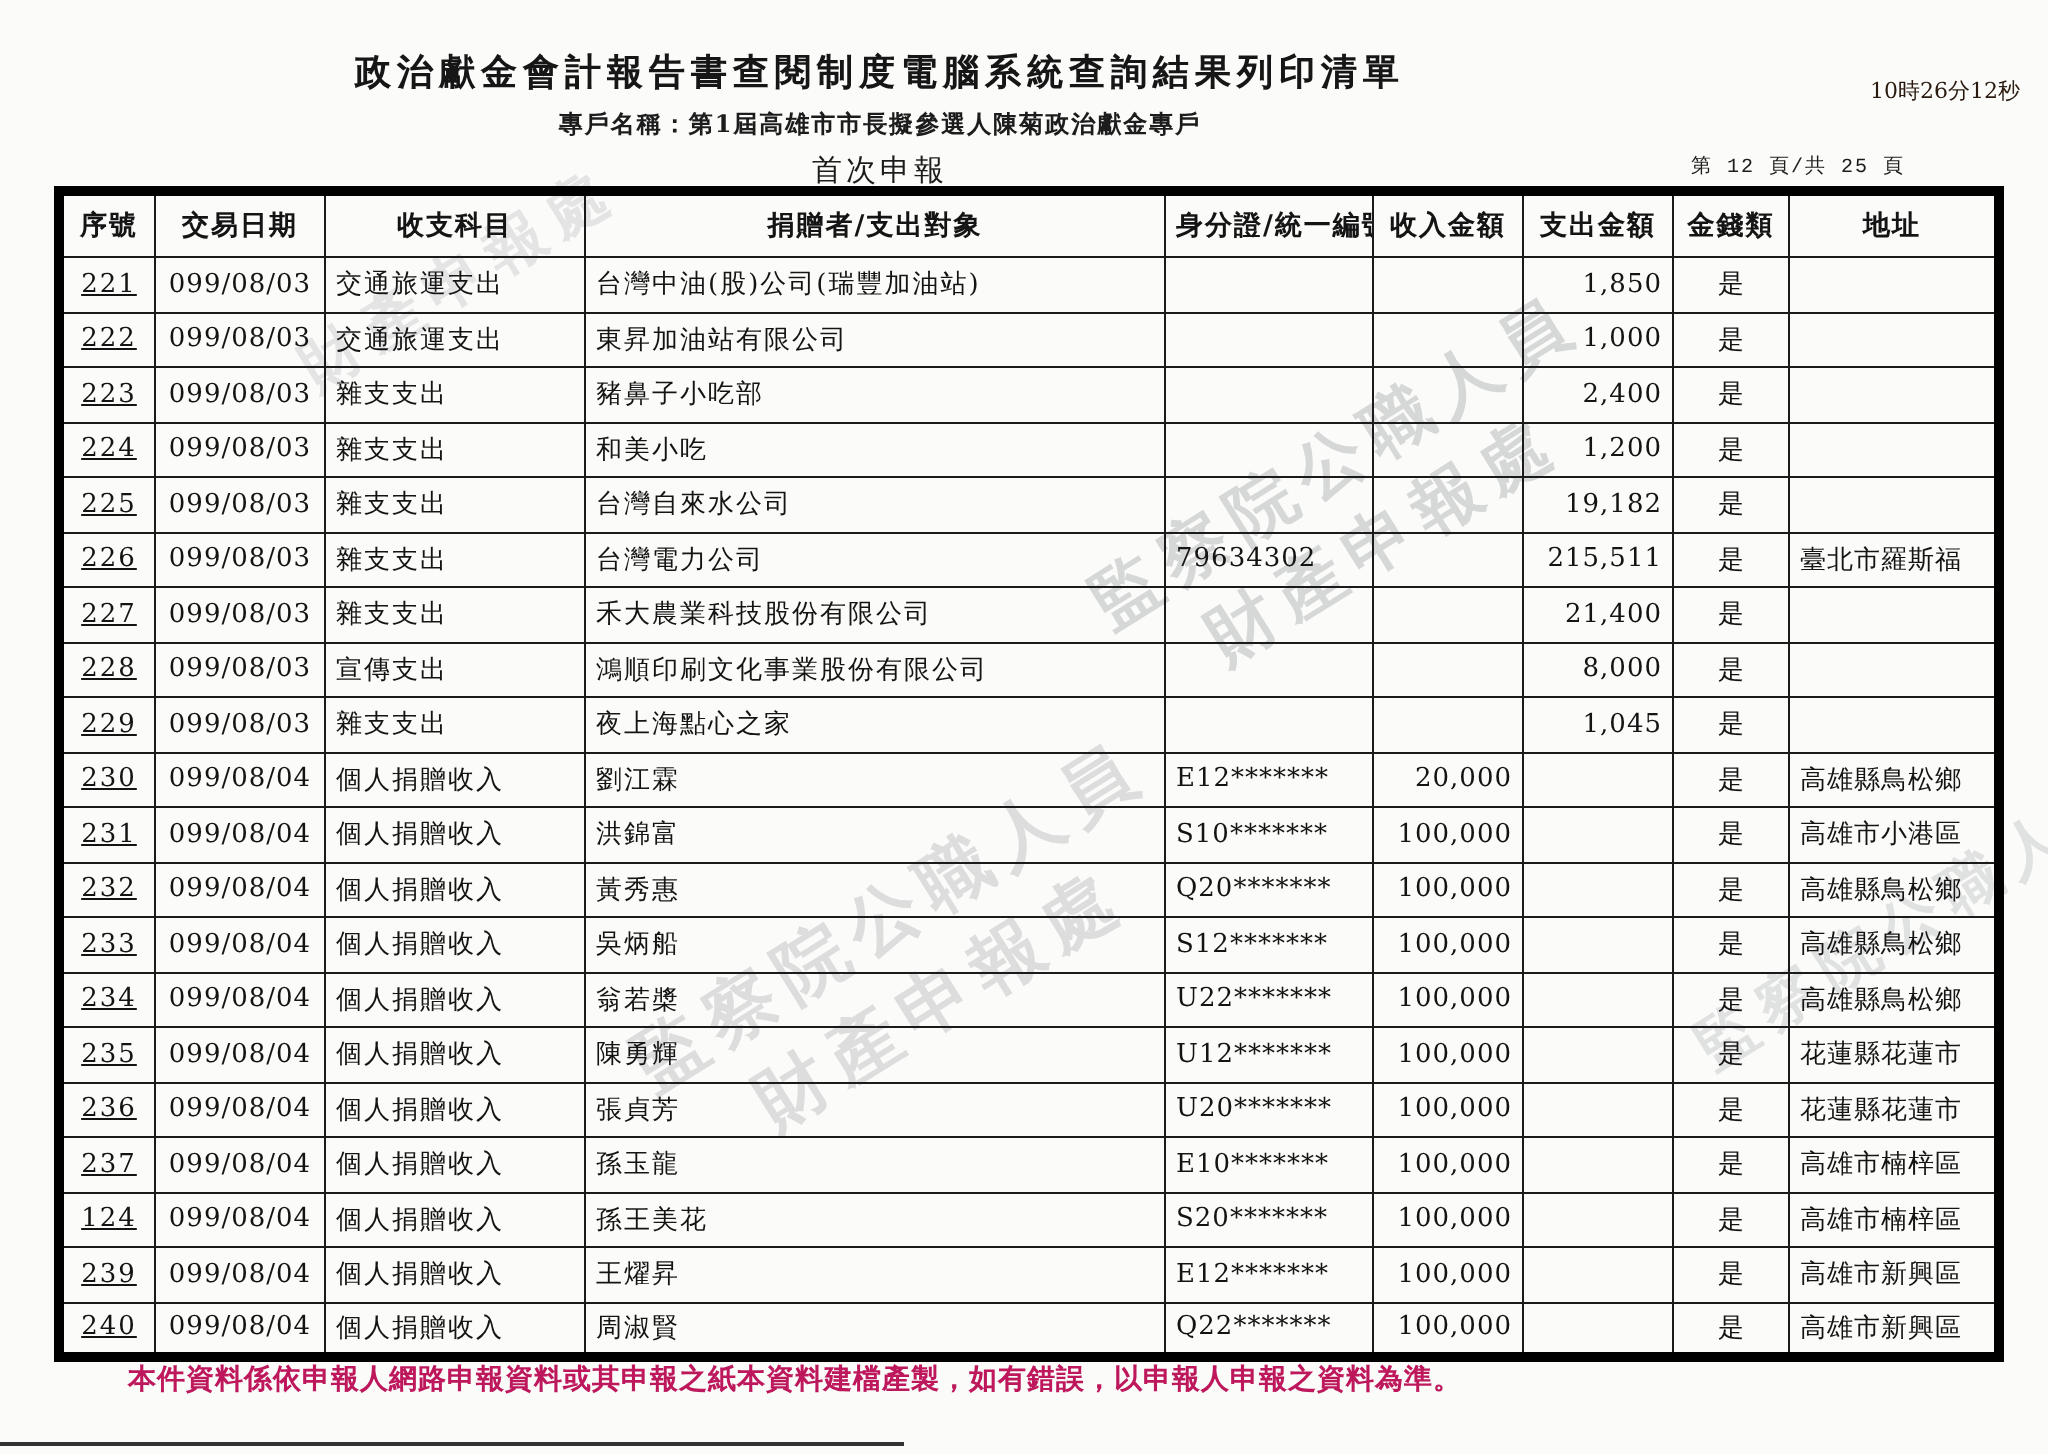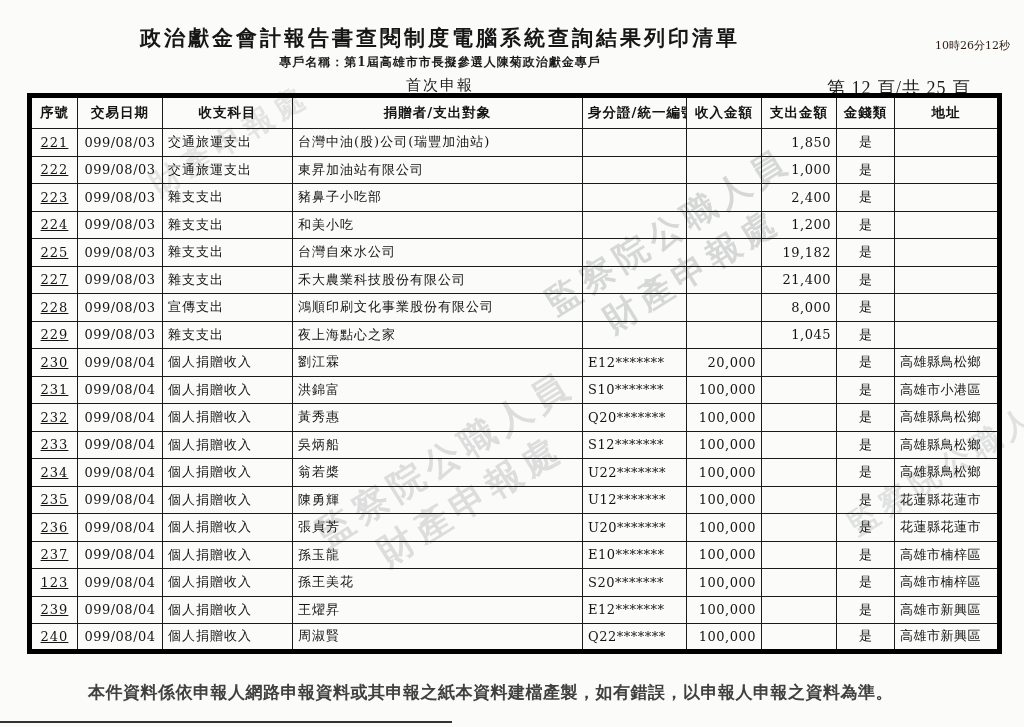--- a/index.html
+++ b/index.html
@@ -9,43 +9,43 @@
     background: #fbfbf9;
     color: #1c1c1c;
     position: relative;
     overflow: hidden;
   }
   .page { position: absolute; inset: 0; }
 
   
   .title {
     position: absolute; top: 24px; left: 0; width: 880px;
-    text-align: center; font-size: 21px; font-weight: bold;
+    text-align: center; font-size: 18px; font-weight: bold;
     letter-spacing: 3px; color: #161616;
     font-family: "DejaVu Serif", serif;
   }
   .subtitle {
     position: absolute; top: 54px; left: 0; width: 880px;
     text-align: center; font-size: 12px; font-weight: bold;
     letter-spacing: 1px; font-family: "DejaVu Serif", serif;
   }
   .report-type {
     position: absolute; top: 76px; left: 0; width: 880px;
     text-align: center; font-size: 15px; font-weight: normal;
     letter-spacing: 2px; font-family: "DejaVu Serif", serif;
   }
   .print-block {
     position: absolute; top: 38px; right: 14px; width: 200px;
     font-size: 11px; color: #2a1a10; text-align: right;
     line-height: 16px; font-family: "DejaVu Serif", serif;
   }
   .page-indicator {
     position: absolute; top: 76px; right: 30px; width: 190px;
-    font-size: 18px; color: #1c1c1c; text-align: center;
-    letter-spacing: 1px; font-family: Liberation Serif, serif;
+    font-size: 10px; color: #1c1c1c; text-align: center;
+    letter-spacing: 1px; font-family: Liberation Mono, monospace;
   }
 
   
   table.report {
     position: absolute; top: 93px; left: 27px;
     width: 970px; border-collapse: collapse;
     border: 5px solid #000000;
     table-layout: fixed;
     background: transparent;
   }
@@ -67,22 +67,22 @@
   td.c-cat { text-align: left; padding-left: 10px; letter-spacing: 1px; }
   td.c-party { text-align: left; padding-left: 12px; letter-spacing: 1px; font-size: 13.5px; }
   td.c-id { text-align: left; padding-left: 7px; font-size: 11.5px; letter-spacing: 0.5px; }
   td.c-in, td.c-out { text-align: right; padding-right: 6px; letter-spacing: 0.5px; }
   td.c-money { text-align: center; }
   td.c-addr { text-align: left; padding-left: 8px; letter-spacing: 0.5px; font-size: 12.5px; }
 
   
   .footer-note {
     position: absolute; top: 681px; left: 64px; width: 920px;
-    font-size: 17px; font-weight: bold; letter-spacing: 0.5px;
-    color: #404040; font-family: "DejaVu Serif", serif; margin-left: 24px;
+    font-size: 14px; font-weight: bold; letter-spacing: 0.5px;
+    color: #be185d; font-family: "DejaVu Serif", serif;
   }
 
   
   .stamp {
     position: absolute;
     color: rgba(120, 125, 130, 0.28);
     font-weight: bold;
     font-family: "DejaVu Serif", serif;
     transform: rotate(-32deg);
     pointer-events: none;
@@ -205,20 +205,31 @@
           <td class="c-date">099/08/03</td>
           <td class="c-cat">雜支支出</td>
           <td class="c-party">台灣自來水公司</td>
           <td class="c-id"></td>
           <td class="c-in"></td>
           <td class="c-out">19,182</td>
           <td class="c-money">是</td>
           <td class="c-addr"></td>
         </tr>
         <tr>
+          <td class="c-seq">226</td>
+          <td class="c-date">099/08/03</td>
+          <td class="c-cat">雜支支出</td>
+          <td class="c-party">台灣電力公司</td>
+          <td class="c-id">79634302</td>
+          <td class="c-in"></td>
+          <td class="c-out">215,511</td>
+          <td class="c-money">是</td>
+          <td class="c-addr">臺北市羅斯福</td>
+        </tr>
+        <tr>
           <td class="c-seq">227</td>
           <td class="c-date">099/08/03</td>
           <td class="c-cat">雜支支出</td>
           <td class="c-party">禾大農業科技股份有限公司</td>
           <td class="c-id"></td>
           <td class="c-in"></td>
           <td class="c-out">21,400</td>
           <td class="c-money">是</td>
           <td class="c-addr"></td>
         </tr>
@@ -326,21 +337,21 @@
           <td class="c-date">099/08/04</td>
           <td class="c-cat">個人捐贈收入</td>
           <td class="c-party">孫玉龍</td>
           <td class="c-id">E10*******</td>
           <td class="c-in">100,000</td>
           <td class="c-out"></td>
           <td class="c-money">是</td>
           <td class="c-addr">高雄市楠梓區</td>
         </tr>
         <tr>
-          <td class="c-seq">123</td>
+          <td class="c-seq">124</td>
           <td class="c-date">099/08/04</td>
           <td class="c-cat">個人捐贈收入</td>
           <td class="c-party">孫王美花</td>
           <td class="c-id">S20*******</td>
           <td class="c-in">100,000</td>
           <td class="c-out"></td>
           <td class="c-money">是</td>
           <td class="c-addr">高雄市楠梓區</td>
         </tr>
         <tr>

